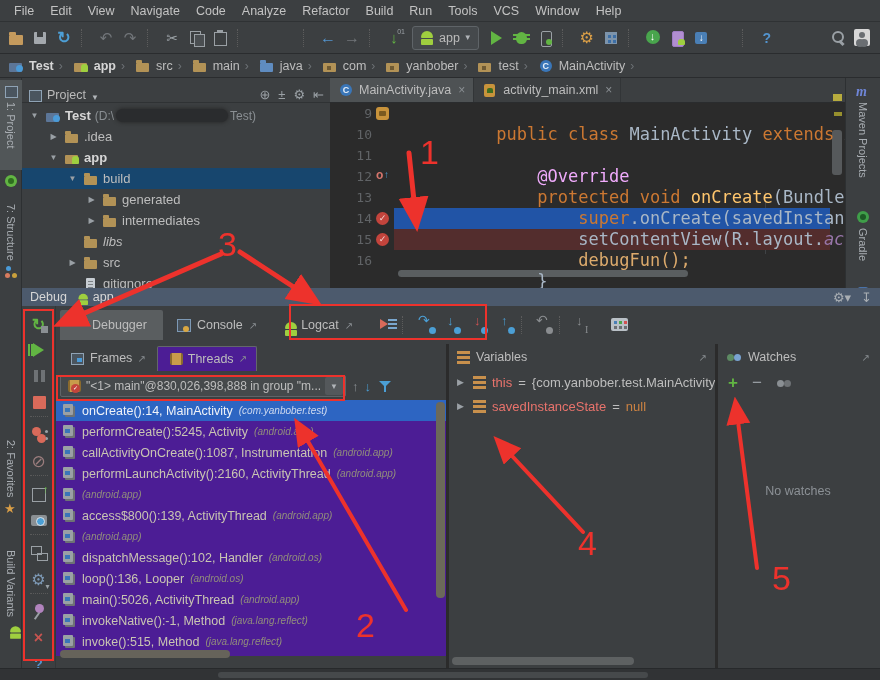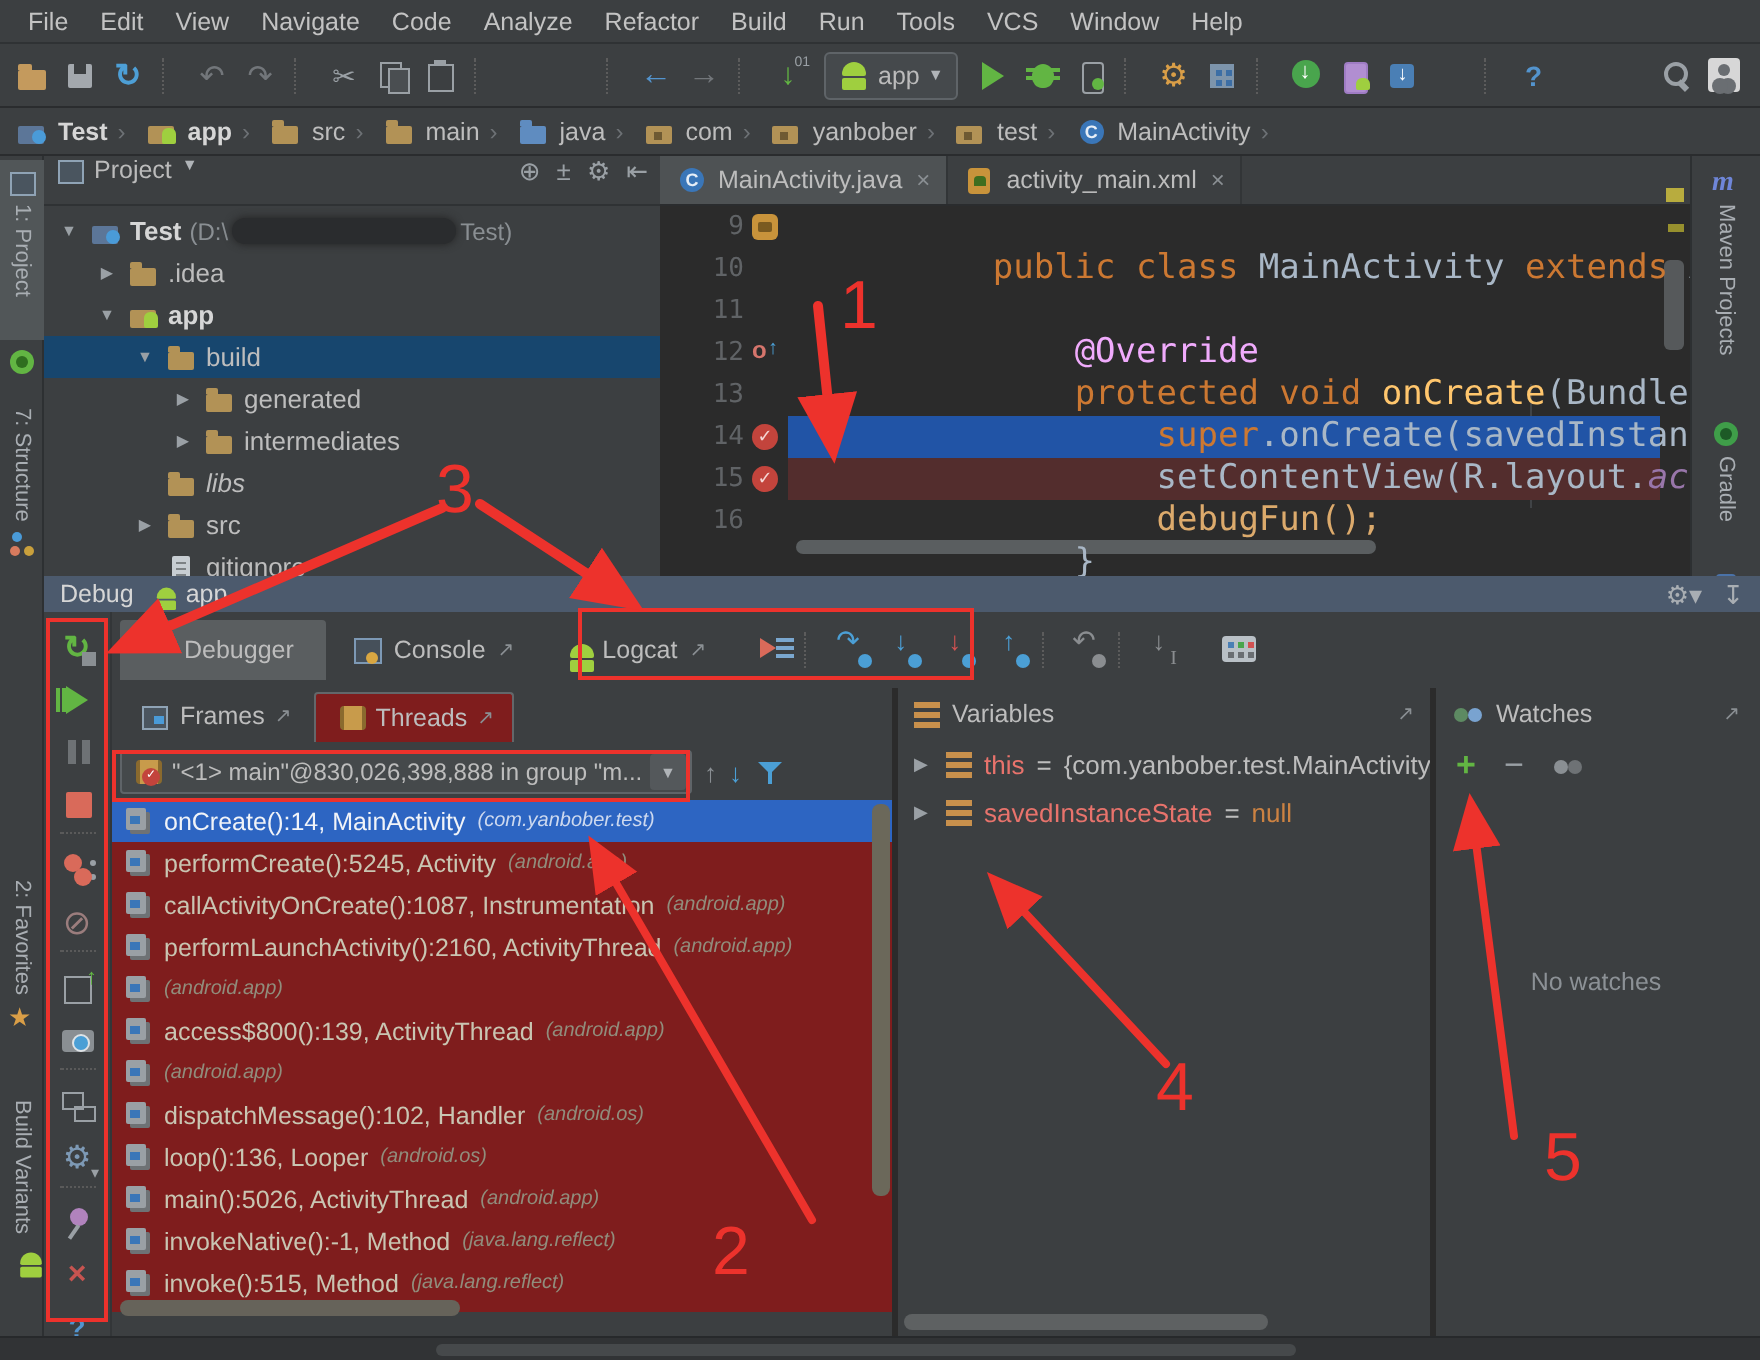--- a/index.html
+++ b/index.html
@@ -100,21 +100,21 @@
   #rstripe{left:845px;top:78px;width:35px;height:602px;background:#3c3f41;border-left:1px solid #2d3032;box-sizing:border-box;}
   #rstripe .vtab{width:34px;}
   .ic-maven{color:#6f86d8;font-style:italic;font-weight:bold;font-family:"Liberation Serif",serif;font-size:14px;}
   .ic-maven::before{content:"m";}
   .ic-gradle::before{content:"";position:absolute;left:1px;top:1px;width:12px;height:12px;background:#3f9e49;border-radius:50%;}
   .ic-gradle::after{content:"";position:absolute;left:4px;top:4px;width:6px;height:6px;background:#1d5a26;border-radius:50%;}
   .ic-commander::before{content:"";position:absolute;left:2px;top:3px;width:10px;height:9px;background:#d8b46a;border-radius:50% 50% 40% 40%;}
   .ic-commander::after{content:"";position:absolute;left:2px;top:1px;width:10px;height:4px;background:#4a72a8;border-radius:2px;}
   
   #proj{left:22px;top:78px;width:308px;height:210px;background:#3c3f41;overflow:hidden;}
-  #proj-header{height:24px;border-bottom:1px solid #2f3234;display:flex;align-items:flex-start;padding:0 6px;gap:5px;}
+  #proj-header{height:24px;border-bottom:1px solid #2f3234;display:flex;align-items:flex-end;padding:0 6px;gap:5px;}
   #proj-header .hdr-icons{margin-left:auto;display:flex;align-items:center;gap:8px;color:#9aa0a5;font-size:13px;}
   #tree{padding-top:2px;}
   .trow{height:21px;display:flex;align-items:center;gap:4px;box-sizing:border-box;}
   .trow .chev{width:13px;color:#9aa0a5;font-size:8px;text-align:center;flex:none;}
   .trow .lbl{color:#bdbdbd;font-size:13px;white-space:nowrap;}
   .trow.b .lbl{font-weight:bold;color:#d6d6d6;}
   .trow.sel{background:#17466e;}
   .trow .meta{color:#8a8f93;font-size:12px;display:flex;align-items:center;gap:2px;}
   .blob{display:inline-block;width:0;height:13px;}
   .blob.show{width:112px;background:#2a2c2e;border-radius:7px;box-shadow:0 0 4px #222;}
@@ -204,39 +204,39 @@
   .st-drop-frame::after{content:"";position:absolute;left:14px;bottom:4px;width:7px;height:7px;background:#8a8d90;border-radius:50%;}
   .st-run-to-cursor::before{content:"↓";color:#8a8d90;font-size:13px;position:absolute;left:6px;top:1px;}
   .st-run-to-cursor::after{content:"I";position:absolute;left:15px;bottom:3px;color:#8a8d90;font-size:10px;font-family:"Liberation Serif",serif;}
   .ic-evaluate::before{content:"";position:absolute;left:4px;top:5px;width:17px;height:13px;background:#b9c0c6;border-radius:2px;}
   .ic-evaluate::after{content:"";position:absolute;left:7px;top:8px;width:3px;height:3px;background:#4a7fb5;
     box-shadow:5px 0 0 #49a54d,10px 0 0 #d25252,0 5px 0 #6a6e72,5px 5px 0 #6a6e72,10px 5px 0 #6a6e72;}
   
   #frames-col{left:56px;top:344px;width:390px;height:326px;background:#3c3f41;overflow:hidden;}
   #frames-tabs{height:28px;display:flex;align-items:center;gap:2px;padding-left:4px;}
   .ftab{display:flex;align-items:center;gap:5px;height:24px;padding:0 9px;font-size:12.5px;color:#bdbdbd;}
-  .ftab.active{background:#7f1d1d;border:1px solid #63676a;border-bottom:none;border-radius:2px 2px 0 0;}
+  .ftab.active{background:#4c1d95;border:1px solid #63676a;border-bottom:none;border-radius:2px 2px 0 0;}
   .ic-frames::before{content:"";position:absolute;left:2px;top:3px;width:11px;height:10px;border:1.5px solid #8fa3b5;background:#4a555f;}
   .ic-frames::after{content:"";position:absolute;left:8px;top:8px;width:5px;height:4px;background:#4a9bd8;}
   .spool{position:relative;}
   .spool::before{content:"";position:absolute;left:3px;top:2px;width:9px;height:12px;background:#c89b4b;
     border-left:2px solid #8a6a2e;border-right:2px solid #8a6a2e;border-radius:2px;}
   .spool.badge::after{content:"✓";position:absolute;left:6px;top:6px;width:9px;height:9px;background:#c3443c;border-radius:50%;
     color:#fff;font-size:6px;text-align:center;line-height:9px;}
   #thread-row{height:28px;display:flex;align-items:center;padding-left:4px;gap:6px;}
   #thread-combo{display:flex;align-items:center;gap:5px;width:286px;height:22px;background:#45494b;
     border:1px solid #5f6468;border-radius:2px;padding:0 2px 0 4px;box-sizing:border-box;}
   #thread-combo .txt{font-size:12px;color:#bdbdbd;white-space:nowrap;overflow:hidden;flex:1;}
   #thread-combo .dd{width:18px;height:18px;background:#54585b;border-radius:2px;display:flex;align-items:center;justify-content:center;color:#b0b4b8;font-size:8px;flex:none;}
   .th-up{color:#8a8f93;font-size:13px;font-weight:bold;}
   .th-down{color:#4b9fd5;font-size:13px;font-weight:bold;}
   .funnel{position:relative;width:16px;height:16px;}
   .funnel::before{content:"";position:absolute;left:2px;top:3px;width:0;height:0;border-left:6px solid transparent;border-right:6px solid transparent;border-top:6px solid #4b9fd5;}
   .funnel::after{content:"";position:absolute;left:7px;top:8px;width:2px;height:6px;background:#4b9fd5;}
-  #frames-list{position:relative;height:256px;background:#7f1d1d;overflow:hidden;}
+  #frames-list{position:relative;height:256px;background:#4c1d95;overflow:hidden;}
   .frow{height:21px;display:flex;align-items:center;gap:6px;padding-left:6px;white-space:nowrap;}
   .frow .fm{font-size:12.5px;color:#c9c5b2;}
   .frow .fp{font-size:10px;color:#918d7c;font-style:italic;}
   .frow.sel{background:#2d65c2;}
   .frow.sel .fm{color:#f0f3f8;} .frow.sel .fp{color:#cdd9ef;}
   .fico{width:14px;height:15px;position:relative;flex:none;}
   .fico::before{content:"";position:absolute;left:1px;top:1px;width:10px;height:11px;background:#9aa0a5;border-radius:1px;box-shadow:2px 2px 0 #6e7275;}
   .fico::after{content:"";position:absolute;left:3px;top:5px;width:5px;height:4px;background:#3a76b8;}
   #frames-vscroll{position:absolute;right:1px;top:2px;width:9px;height:196px;background:#6b685a;border-radius:4px;}
   #frames-hscroll{left:60px;top:650px;width:170px;height:8px;background:#66635a;border-radius:4px;}

